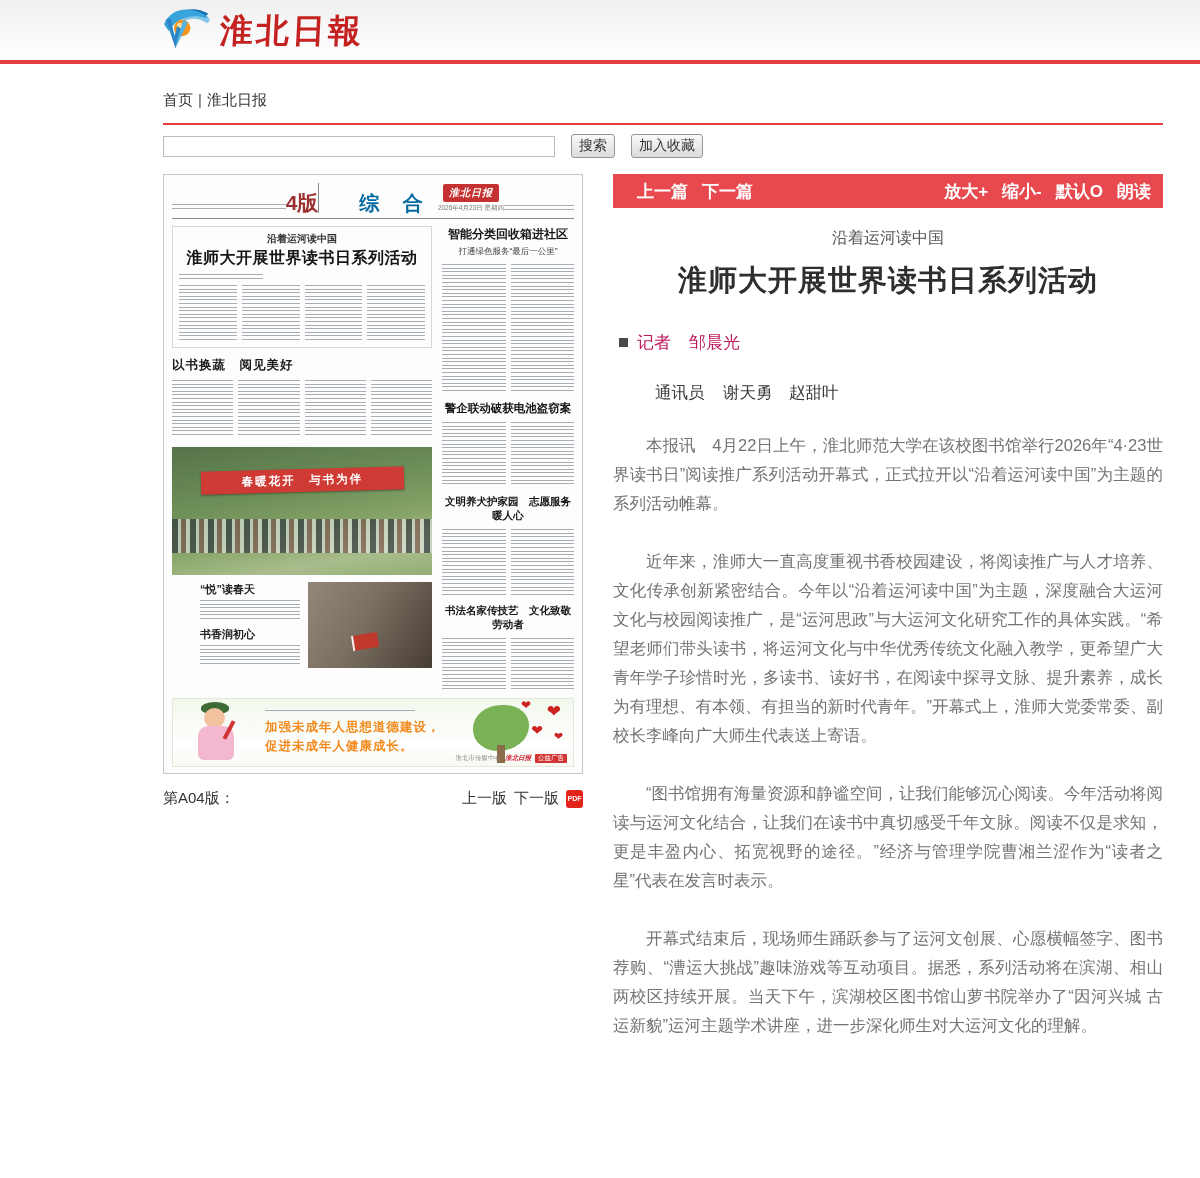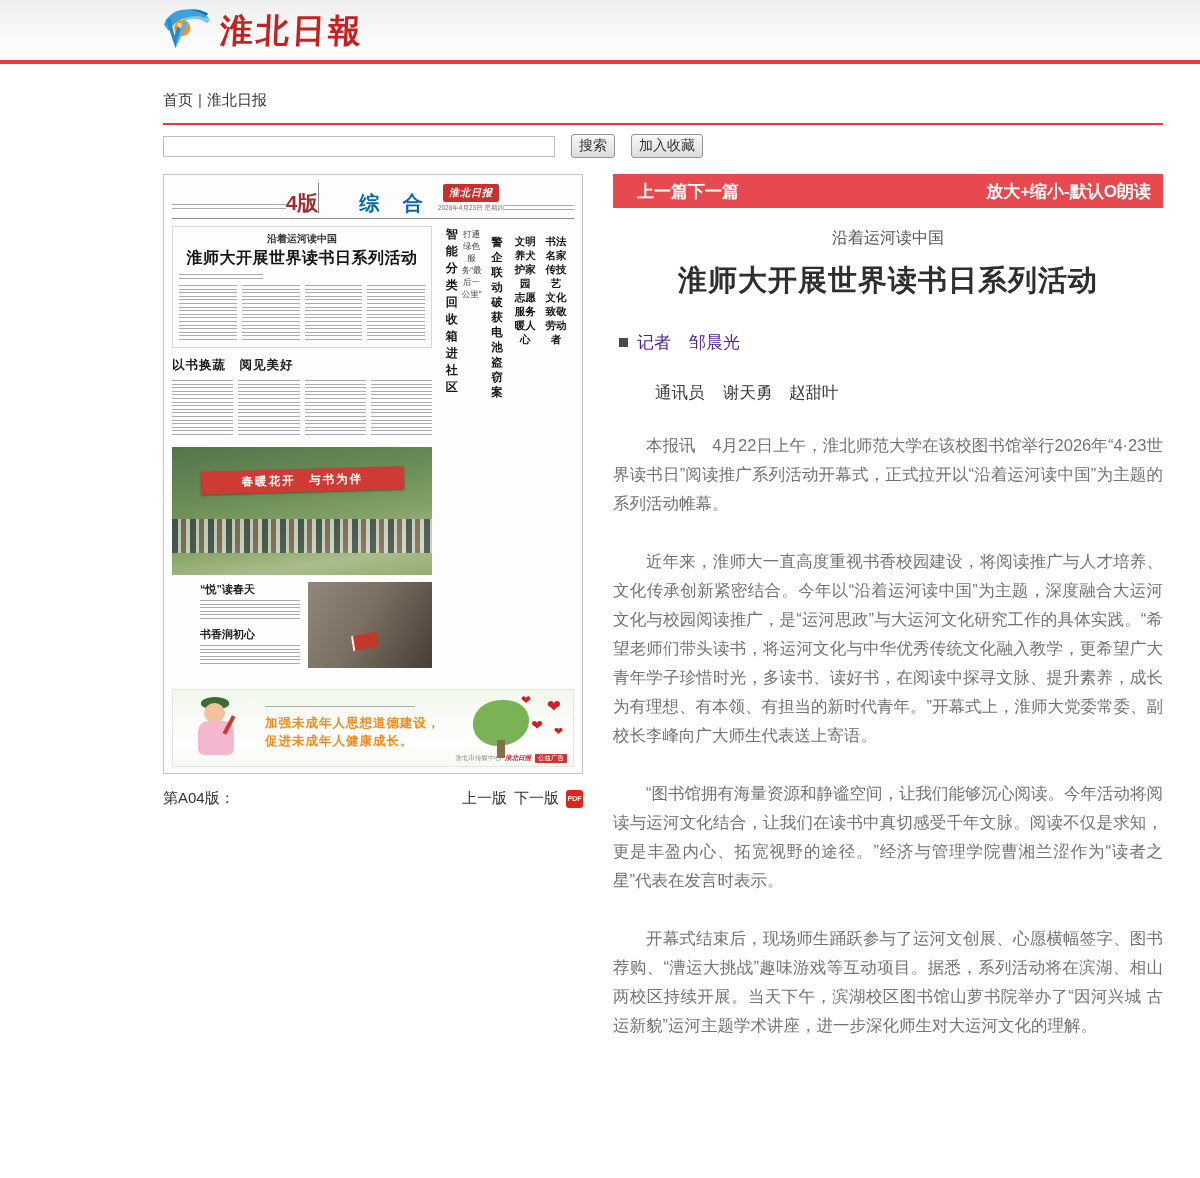--- a/index.html
+++ b/index.html
@@ -43,21 +43,21 @@
   .np-vline { width:1px; height:30px; background:#888; }
   .np-section { font-size:20px; font-weight:bold; letter-spacing:9px; color:#0369a1; line-height:1;margin-left:40px; }
   .np-mast-wrap { display:flex; flex-direction:column; align-items:center; gap:2px; margin-left:6px; }
   .np-masthead { background:#c53030; color:#fff; font-size:10px; font-weight:bold;
     font-style:italic; padding:2px 6px; border-radius:2px; letter-spacing:1px; white-space:nowrap; }
   .np-date { font-size:6.5px; color:#777; white-space:nowrap; }
   .np-spacer { width:70px; height:5px; margin-bottom:3px; }
 
   .np-main { flex:1; display:flex; gap:10px; margin-top:7px; }
   .np-left { width:260px; display:flex; flex-direction:column; }
-  .np-right { flex:1; display:flex; }
+  .np-right { flex:1; display:flex; flex-direction:column; }
 
   .np-storybox { border:1px solid #d7d7d7; padding:5px 6px 6px; }
   .np-kicker { text-align:center; font-size:10px; font-weight:bold; color:#333; }
   .np-headline { text-align:center; font-size:16px; font-weight:bold; color:#151515;
     margin-top:2px; letter-spacing:0.5px; white-space:nowrap; }
   .np-byline { width:84px; height:5px; margin:5px 0 6px; }
   .np-storybox .cols .tx { height:56px; }
 
   .np-subhead { text-align:left; font-size:12.5px; font-weight:bold; color:#1a1a1a;
     margin:9px 0 6px; letter-spacing:1px; }
@@ -117,27 +117,27 @@
 
   .page-nav { margin-top:15px; display:flex; justify-content:space-between; align-items:center;
     font-size:15px; color:#333; }
   .page-links { display:flex; align-items:center; gap:7px; }
   .pdf-icon { display:inline-block; width:17px; height:18px; background:#e2231a; border-radius:3px;
     color:#fff; font-size:7px; font-weight:bold; text-align:center; line-height:18px; }
 
   
   .toolbar { height:34px; background:#e8494e; color:#fff; display:flex; align-items:center;
     justify-content:space-between; padding:0 12px 0 24px; font-size:17px; font-weight:bold; }
-  .tb-group { display:flex; }
+  .tb-group { display:flex; gap:14px; }
   .toolbar a { color:#fff; }
 
   .kicker { text-align:center; margin-top:20px; font-size:16px; color:#555; }
   .article-title { text-align:center; margin-top:12px; font-size:29px; font-weight:bold;
     color:#2e2e2e; letter-spacing:1px; }
-  .reporter { margin-top:30px; font-size:17px; color:#4c1d95; display:flex; align-items:center; padding-left:6px; }
+  .reporter { margin-top:30px; font-size:17px; color:#be185d; display:flex; align-items:center; padding-left:6px; }
   .sq { width:9px; height:9px; background:#4a4a4a; margin-right:9px; flex:0 0 auto; }
   .reporter .name { margin-left:18px; }
   .correspondent { margin-top:28px; font-size:16.5px; color:#3a3a3a; padding-left:42px; }
   .correspondent .names { margin-left:14px; }
   .article-body { margin-top:27px; }
   .article-body p { font-size:16.5px; line-height:29px; color:#737373; text-align:justify;
     text-indent:2em; margin-bottom:29px; }
 </style>
 </head>
 <body>

